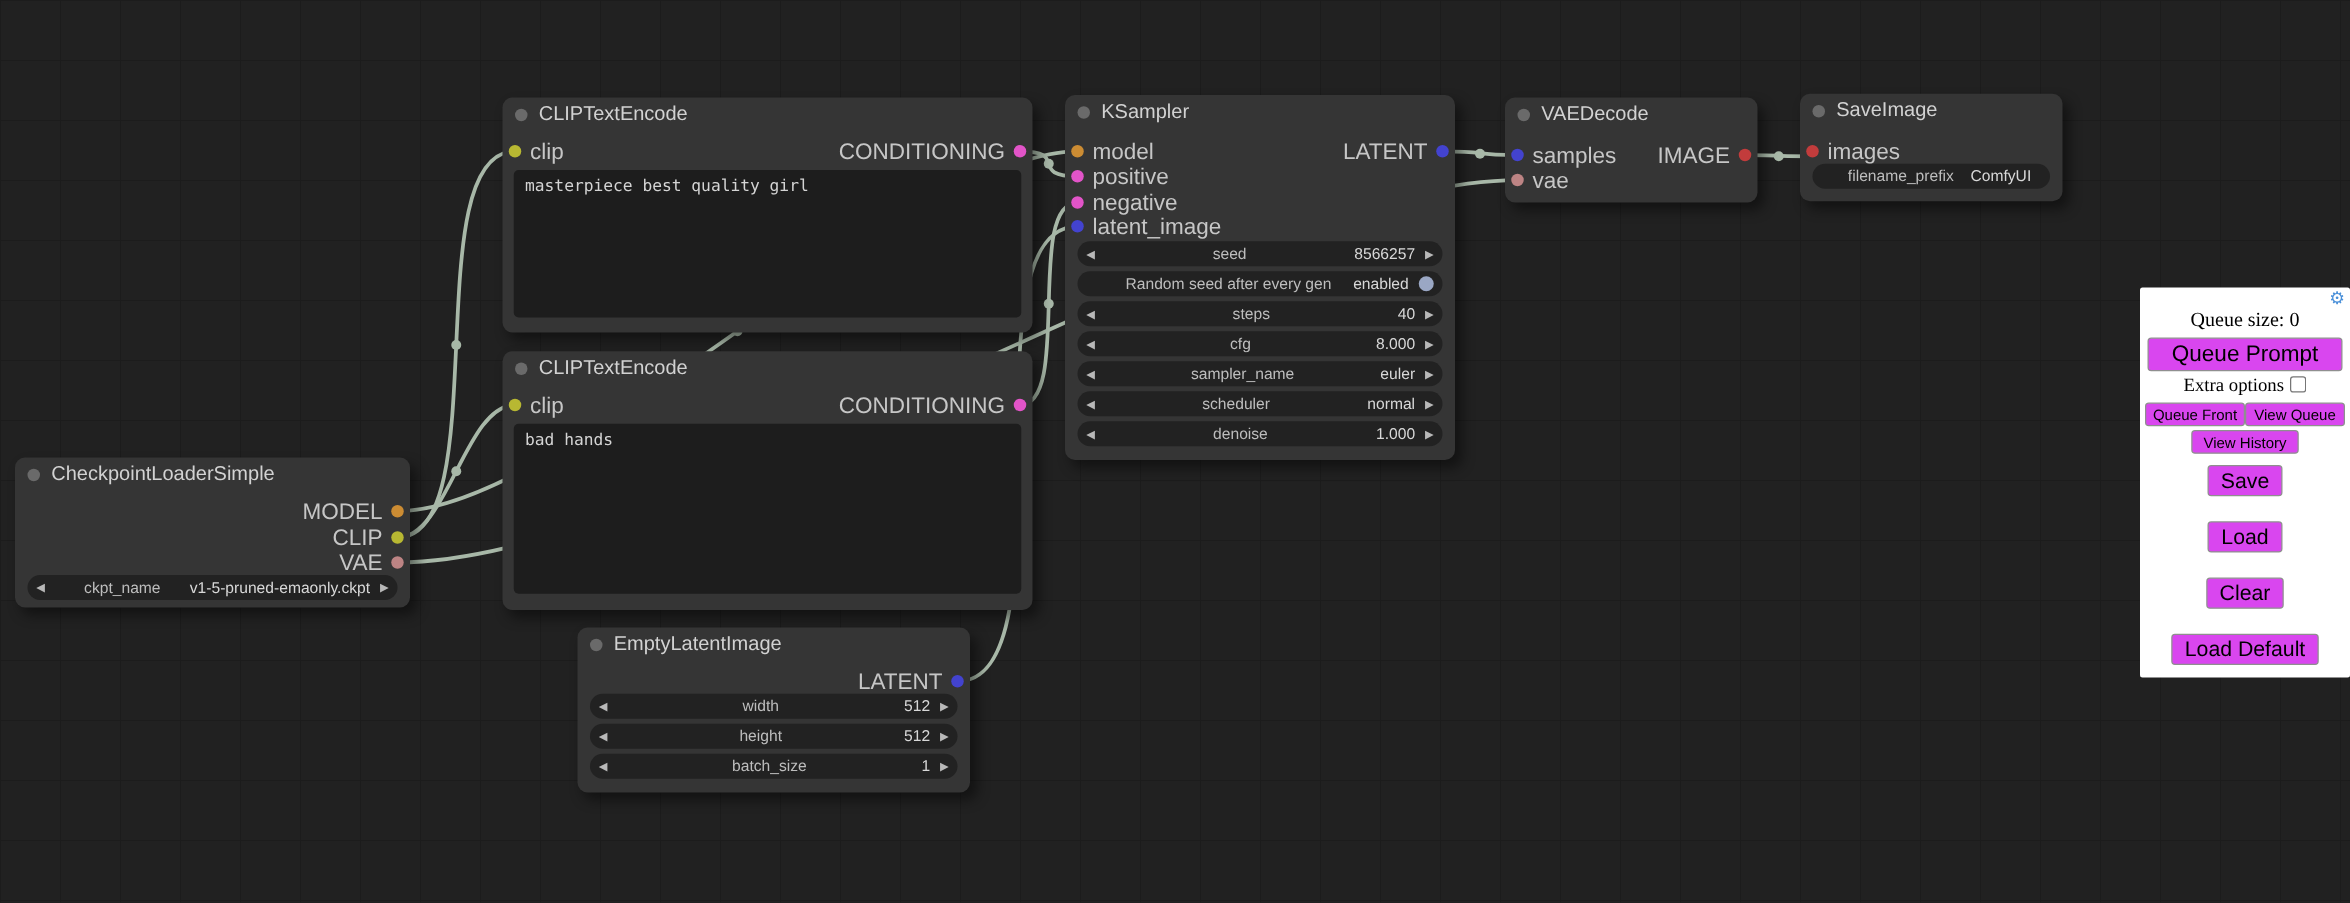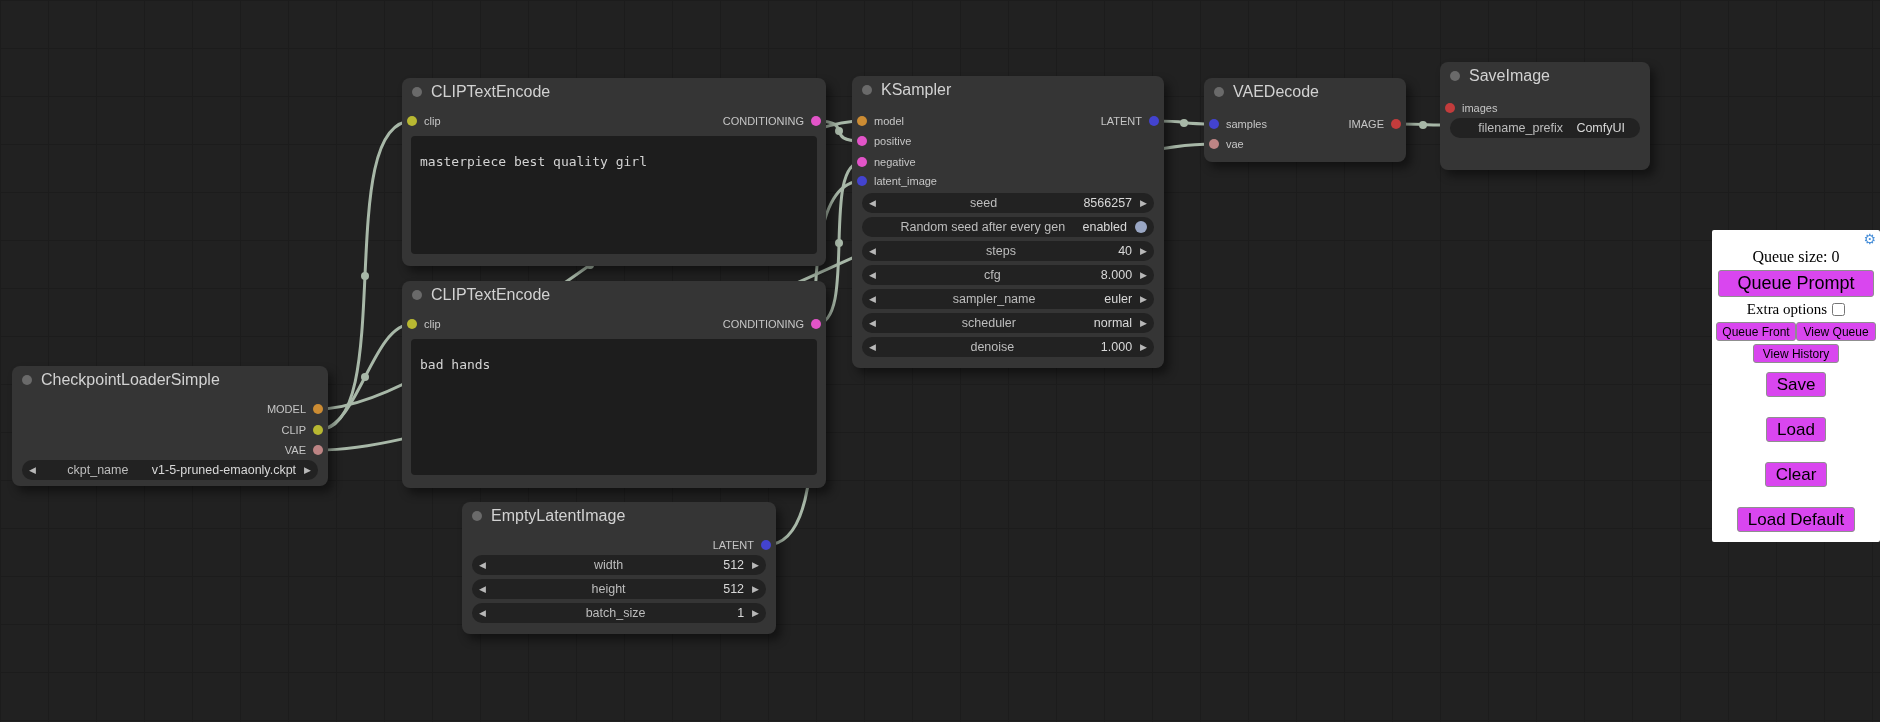--- a/index.html
+++ b/index.html
@@ -7,49 +7,49 @@
   #canvas{position:relative;width:1880px;height:722px;background-color:#212121;
     background-image:linear-gradient(#1c1c1c 1px,transparent 1px),linear-gradient(90deg,#1c1c1c 1px,transparent 1px);
     background-size:48px 48px;}
   svg.links{position:absolute;left:0;top:0;z-index:1}
   .link{stroke:#a8b8a8;stroke-width:3;fill:none}
   .linkdot{fill:#a8b8a8}
   .node{position:absolute;background:#353535;border-radius:8px;z-index:2;color:#cfcfcf;
     box-shadow:5px 6px 10px rgba(0,0,0,.45)}
   .node-title{height:28px;display:flex;align-items:center;padding:0 10px;font-size:16px;color:#d2d2d2;white-space:nowrap}
   .collapse-dot{width:10px;height:10px;border-radius:50%;background:#6a6a6a;margin-right:9px;flex:none}
-  .port{position:absolute;height:20px;display:flex;align-items:center;font-size:11px;color:#c6c6c6;white-space:nowrap}
+  .port{position:absolute;height:20px;display:flex;align-items:center;font-size:18px;color:#c6c6c6;white-space:nowrap}
   .port.in{left:5px}
   .port.out{right:5px;justify-content:flex-end}
   .pdot{width:10px;height:10px;border-radius:50%;flex:none}
   .port.in .pdot{margin-right:7px}
   .port.out .pdot{margin-left:7px}
   .c-model{background:#cc8c33}
   .c-clip{background:#b8b832}
   .c-vae{background:#bd8484}
   .c-cond{background:#e254c8}
   .c-latent{background:#4343cf}
   .c-image{background:#c23c3c}
   .widget{position:absolute;left:10px;right:10px;height:20px;background:#222;border-radius:10px;
     display:flex;align-items:center;font-size:12.5px;color:#bdbdbd;padding:0 7px;white-space:nowrap}
   .widget .arrow{color:#b8b8b8;font-size:9px;flex:none;line-height:1}
   .widget .wlabel{margin-left:8px;flex:1 1 auto;overflow:hidden;text-align:center}
   .widget .wvalue{margin-right:8px;color:#d8d8d8}
   .widget.toggle .wlabel{margin-left:14px}
   .toggle-knob{width:12px;height:12px;border-radius:50%;background:#9aa7c4;flex:none}
   textarea.prompt{position:absolute;background:#1d1d1d;border:none;border-radius:4px;color:#d4d4d4;
-    font-family:"DejaVu Sans Mono",monospace;font-size:13px;padding:18px 9px;resize:none;outline:none}
+    font-family:"DejaVu Sans Mono",monospace;font-size:13px;padding:6px 9px;resize:none;outline:none}
   .menu{position:absolute;left:1712px;top:230px;width:168px;background:#ffffff;color:#000;z-index:3;
     text-align:center;font-family:"Liberation Serif",serif;padding-bottom:10px;border-radius:2px}
   .menu .qsize{font-size:16px;padding-top:18px}
   .menu .settings{position:absolute;top:3px;right:4px;font-size:14px;color:#4a90d9;line-height:1;cursor:pointer}
   .menu button{font-family:"Liberation Sans",sans-serif;background:#d946ef;border:1px solid #8f8f8f;
     border-radius:3px;color:#000;cursor:pointer}
   .btn-queue{width:156px;height:27px;font-size:18px;margin-top:4px}
-  .extra{font-size:15px;margin-top:4px;display:flex;align-items:center;justify-content:center;gap:5px}
+  .extra{font-size:15px;margin-top:4px;display:flex;justify-content:center;gap:5px}
   .extra input{width:13px;height:13px}
   .row2{display:flex;gap:0;margin:4px 4px 0}
   .row2 button{flex:1;font-size:12px;height:19px;padding:0}
   .btn-history{font-size:12px;height:19px;width:86px;margin-top:3px}
   .btn-big{display:block;margin:20px auto 0;font-size:17px;height:25px;padding:0 10px}
   .btn-big.first{margin-top:9px}
 </style>
 </head>
 <body>
 
@@ -213,21 +213,21 @@
     <div class="port out" style="top:36px">
       <span>IMAGE</span>
       <span class="pdot c-image"></span>
     </div>
     <div class="port in" style="top:56px">
       <span class="pdot c-vae"></span>
       <span>vae</span>
     </div>
   </div>
 
-  <div class="node" style="left:1440px;top:62px;width:210px;height:108px">
+  <div class="node" style="left:1440px;top:75px;width:210px;height:86px">
     <div class="node-title">
       <span class="collapse-dot"></span>
       <span>SaveImage</span>
     </div>
     <div class="port in" style="top:36px">
       <span class="pdot c-image"></span>
       <span>images</span>
     </div>
     <div class="widget" style="top:56px">
       <span class="wlabel">filename_prefix</span>

